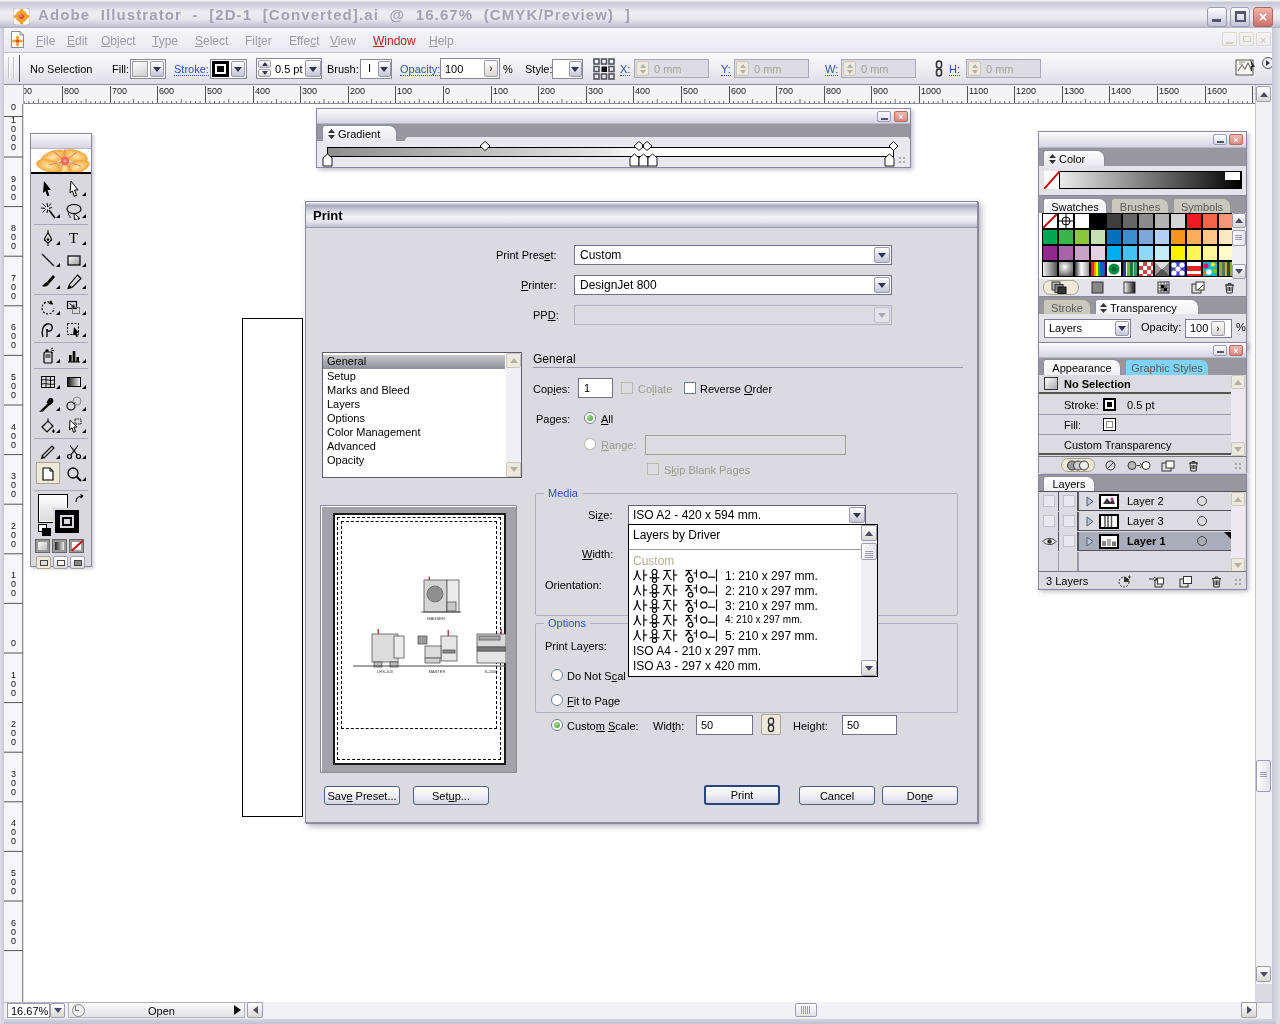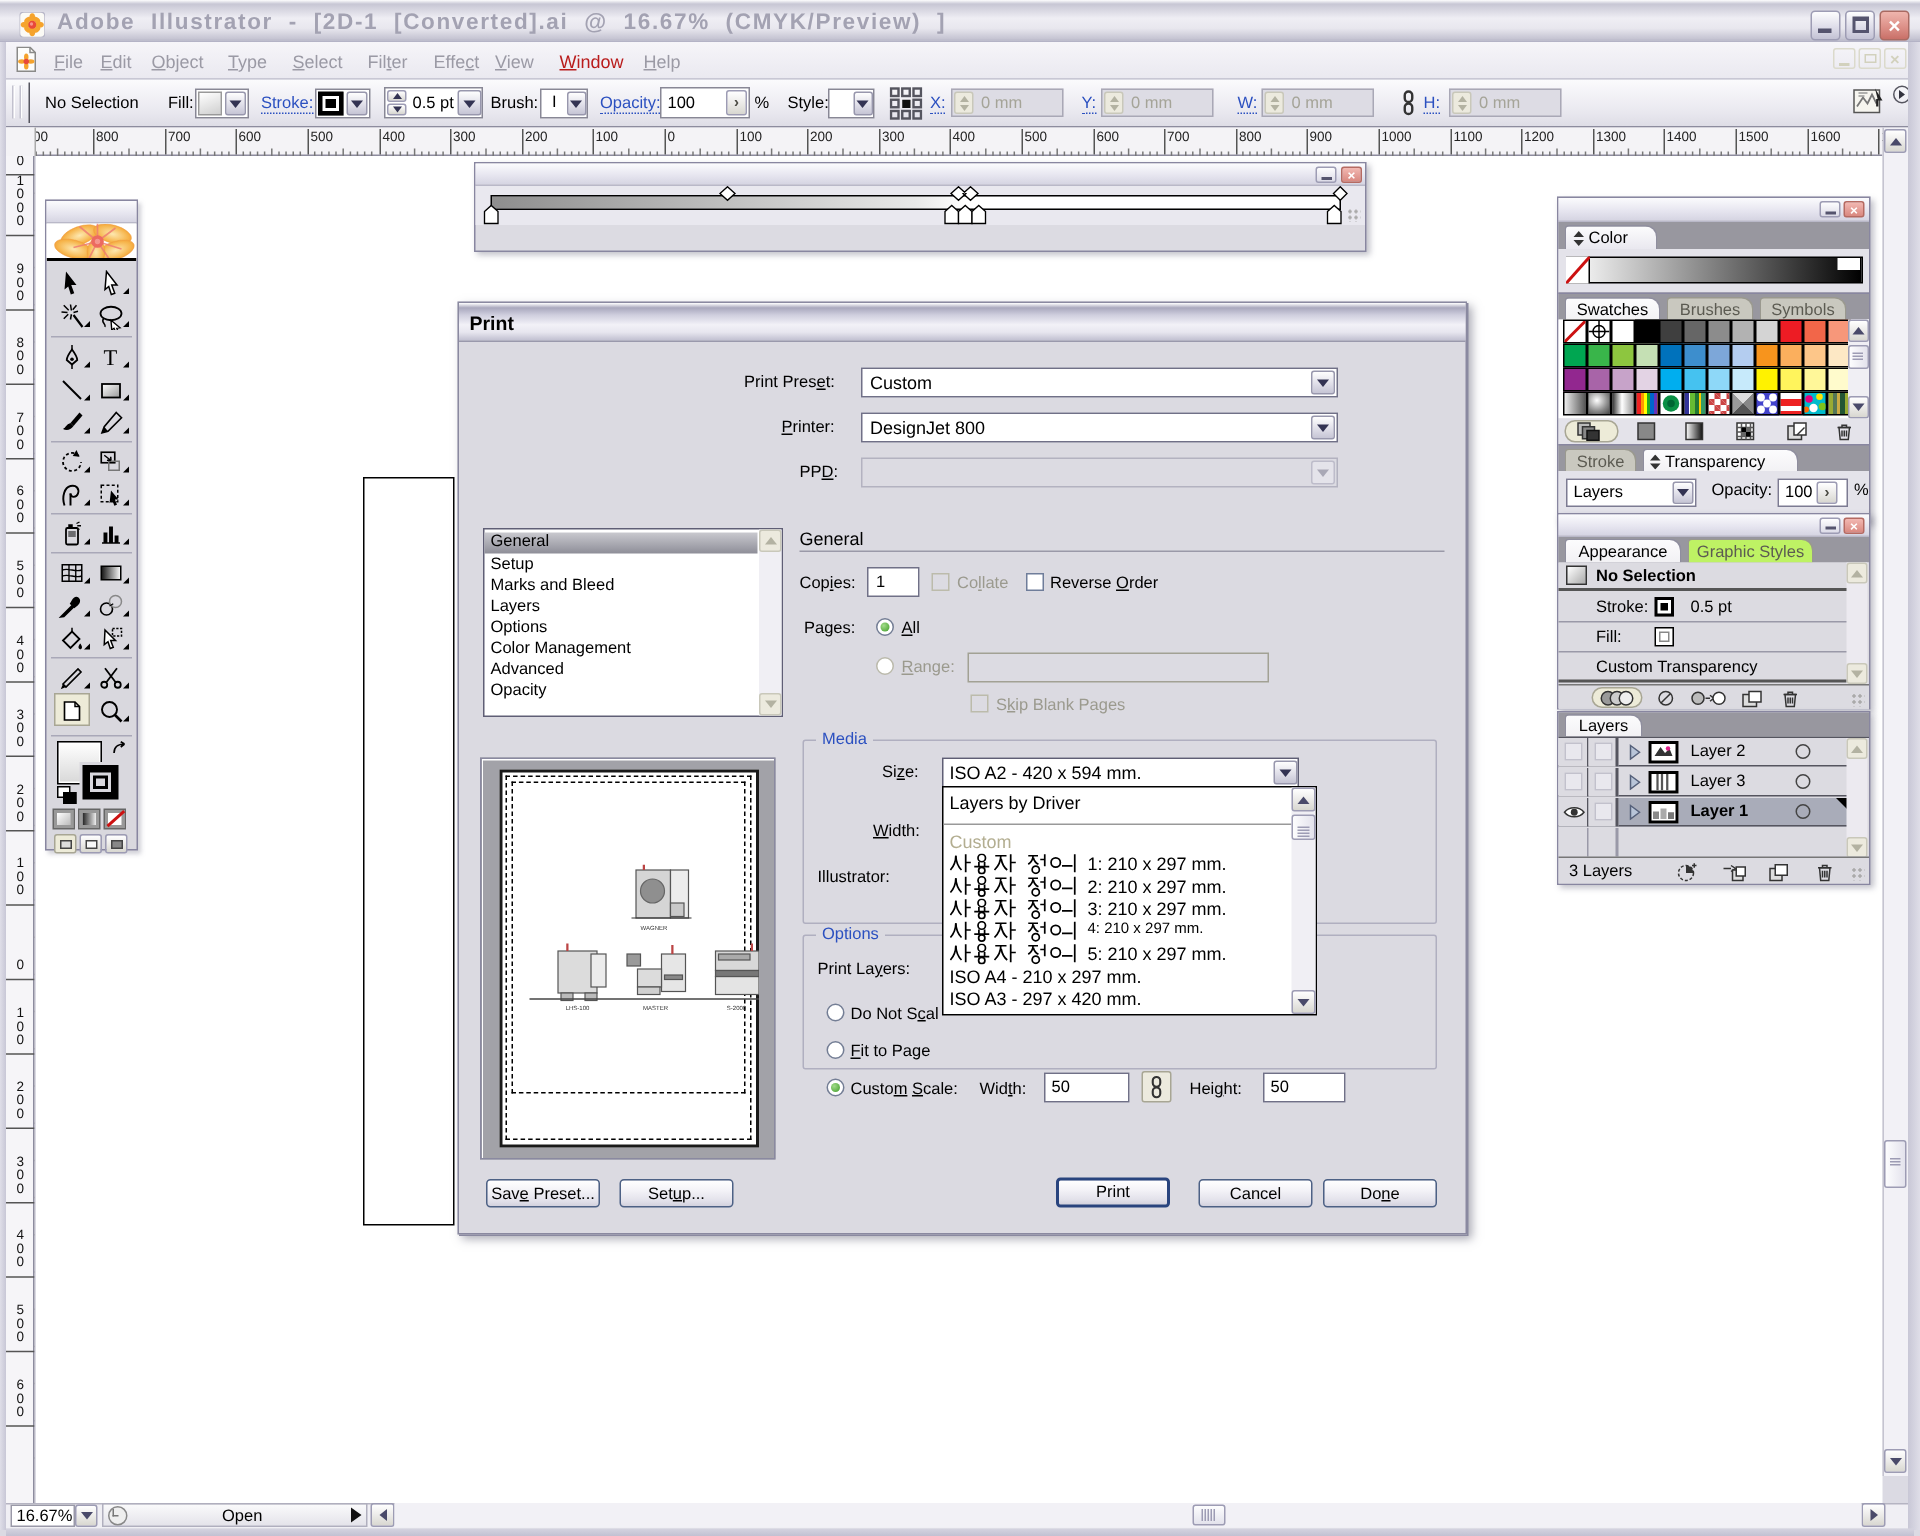--- a/index.html
+++ b/index.html
@@ -556,20 +556,29 @@
   </div>
 <div class="a xpb" style="left:70px;top:556px;width:15px;height:13px">
     <div style="width:8px;height:6px;border:1px solid #444;background:#888"></div>
   </div>
 <div class="a" style="left:316px;top:108px;width:595px;height:60px;background:#dcdbe2;border:1px solid #8886a0;box-shadow:2px 2px 4px rgba(100,100,120,0.4)">
 <div style="height:15px;background:linear-gradient(#fbfbfd,#e7e6f0 55%,#d5d4e2);border-bottom:1px solid #b9b8c8;position:relative">
 <div class="mini-m" style="position:absolute;right:19px;top:2px;width:14px;height:11px;background:linear-gradient(#fdfdfe,#dcdbe7);border:1px solid #9d9cb4;border-radius:2px"></div>
 <div style="position:absolute;right:22px;top:9px;width:7px;height:2px;background:#55546e"></div>
 <div style="position:absolute;right:2px;top:2px;width:14px;height:11px;background:linear-gradient(#f2b8b2,#d98880);border:1px solid #b56a62;border-radius:2px;color:#fff;font-size:9px;font-weight:bold;text-align:center;line-height:11px">×</div>
 </div>
+<div style="height:17px;background:#98979f;position:relative">
+<div style="position:absolute;left:5px;top:1px;width:75px;height:16px;background:linear-gradient(#fcfcfd,#e9e8ef);border:1px solid #8f8e9e;border-bottom:none;border-radius:3px 8px 0 0;display:flex;align-items:center;padding-left:4px">
+<svg width="9" height="10" viewBox="0 0 9 10">
+          <path d="M4.5 0 L8 4 H1 Z M4.5 10 L8 6 H1 Z" fill="#333"></path>
+        </svg>
+        <span style="margin-left:2px">Gradient</span>
+      </div>
+<div style="position:absolute;right:0;bottom:0;width:505px;height:4px;background:#e9e8ef;border-radius:4px 4px 0 0"></div>
+</div>
 <div style="height:26px;background:#e9e8ef;position:relative">
 <div style="position:absolute;left:10px;top:6px;width:567px;height:10px;background:linear-gradient(90deg,#8e8e8e,#e8e8e8 50%,#ffffff 56%,#ffffff);border:1px solid #000"></div>
 <svg style="position:absolute;left:0;top:0" width="595" height="26" viewBox="0 0 595 26">
 <path d="M163 5 L168 0.5 L173 5 L168 9.5 Z" fill="#fff" stroke="#000" stroke-width="0.9"></path>
 <path d="M317 5 L322 0.5 L327 5 L322 9.5 Z M325 5 L330 0.5 L335 5 L330 9.5 Z" fill="#fff" stroke="#000" stroke-width="0.9"></path>
 <path d="M6 17 L10.5 13 L15 17 V25 H6 Z" fill="#fff" stroke="#000" stroke-width="0.9"></path>
 <path d="M313 17 L317.5 13 L322 17 V25 H313 Z" fill="#fff" stroke="#000" stroke-width="0.9"></path>
 <path d="M322 17 L326.5 13 L331 17 V25 H322 Z" fill="#fff" stroke="#000" stroke-width="0.9"></path>
 <path d="M331 17 L335.5 13 L340 17 V25 H331 Z" fill="#fff" stroke="#000" stroke-width="0.9"></path>
 <path d="M572 5 L576.5 0.5 L581 5 L576.5 9.5 Z" fill="#fff" stroke="#000" stroke-width="0.9"></path>
@@ -746,21 +755,21 @@
 </div>
 </div>
 <div class="a" style="left:1038px;top:342px;width:209px;height:131px;background:#dcdbe2;border:1px solid #8886a0;box-shadow:2px 2px 4px rgba(100,100,120,0.4)">
 <div style="height:15px;background:linear-gradient(#fbfbfd,#e7e6f0 55%,#d5d4e2);border-bottom:1px solid #b9b8c8;position:relative">
 <div style="position:absolute;right:19px;top:2px;width:14px;height:11px;background:linear-gradient(#fdfdfe,#dcdbe7);border:1px solid #9d9cb4;border-radius:2px"></div>
 <div style="position:absolute;right:22px;top:8px;width:7px;height:2px;background:#55546e"></div>
 <div style="position:absolute;right:3px;top:2px;width:14px;height:11px;background:linear-gradient(#f2b8b2,#d98880);border:1px solid #b56a62;border-radius:2px;color:#fff;font-size:9px;font-weight:bold;text-align:center;line-height:11px">×</div>
 </div>
 <div style="height:17px;background:#98979f;position:relative">
 <div style="position:absolute;left:4px;top:1px;width:78px;height:16px;background:linear-gradient(#fcfcfd,#f2f1f4);border:1px solid #8f8e9e;border-bottom:none;border-radius:3px 8px 0 0;text-align:center;line-height:16px">Appearance</div>
-<div style="position:absolute;left:86px;top:1px;width:84px;height:16px;background:#bef264;border:1px solid #9a998f;border-bottom:none;border-radius:3px 8px 0 0;text-align:center;line-height:16px;color:#5c5b52">Graphic Styles</div>
+<div style="position:absolute;left:86px;top:1px;width:84px;height:16px;background:#7dd3fc;border:1px solid #9a998f;border-bottom:none;border-radius:3px 8px 0 0;text-align:center;line-height:16px;color:#5c5b52">Graphic Styles</div>
 </div>
 <div style="height:81px;background:#dcdbe1;position:relative">
 <div style="position:absolute;left:0;top:0;width:194px;height:19px;border-bottom:2px solid #555">
 <div style="position:absolute;left:5px;top:2px;width:14px;height:13px;background:linear-gradient(135deg,#fff,#aaa);border:1px solid #333"></div>
 <div style="position:absolute;left:25px;top:3px;font-weight:bold">No Selection</div>
       </div>
 <div style="position:absolute;left:0;top:21px;width:194px;height:19px;border-bottom:1px solid #9a99a8">
 <div style="position:absolute;left:25px;top:3px">Stroke:</div>
 <div style="position:absolute;left:64px;top:2px;width:13px;height:13px;background:#000;box-shadow:inset 0 0 0 2px #000,inset 0 0 0 4px #fff"></div>
 <div style="position:absolute;left:88px;top:3px">0.5 pt</div>
@@ -923,21 +932,21 @@
 <div class="a cb dis" style="left:647px;top:463px"></div>
 <div class="a dlab" style="left:664px;top:464px">S<span class="u">k</span>ip Blank Pages</div>
 <div class="a" style="left:535px;top:493px;width:423px;height:123px;border:1px solid #b0afc0;border-radius:2px"></div>
 <div class="a" style="left:544px;top:487px;background:#dbdae1;padding:0 4px;color:#2b50c0">Media</div>
 <div class="a" style="left:588px;top:509px">Si<span class="u">z</span>e:</div>
 <div class="a fld" style="left:628px;top:505px;width:238px;height:20px;border-color:#5f5e75"></div>
 <div class="a" style="left:633px;top:508px;font-size:12px">ISO A2 - 420 x 594 mm.</div>
 <div class="a cbtn" style="left:849px;top:507px;width:16px;height:16px"></div>
 <div class="a chev" style="left:853px;top:513px"></div>
 <div class="a" style="left:582px;top:548px"><span class="u">W</span>idth:</div>
-<div class="a" style="left:545px;top:579px">Illustrator:</div>
+<div class="a" style="left:545px;top:579px">Orientation:</div>
 <div class="a" style="left:535px;top:623px;width:423px;height:90px;border:1px solid #b0afc0;border-radius:2px"></div>
 <div class="a" style="left:544px;top:617px;background:#dbdae1;padding:0 4px;color:#2b50c0">Options</div>
 <div class="a" style="left:545px;top:640px">Print La<span class="u">y</span>ers:</div>
 <div class="a radio" style="left:551px;top:669px"></div>
 <div class="a" style="left:567px;top:670px">Do Not S<span class="u">c</span>al</div>
 <div class="a radio" style="left:551px;top:694px"></div>
 <div class="a" style="left:567px;top:695px"><span class="u">F</span>it to Page</div>
 <div class="a radio on" style="left:551px;top:719px"></div>
 <div class="a" style="left:567px;top:720px">Custo<span class="u">m</span> <span class="u">S</span>cale:</div>
 <div class="a" style="left:653px;top:720px">Wid<span class="u">t</span>h:</div>

